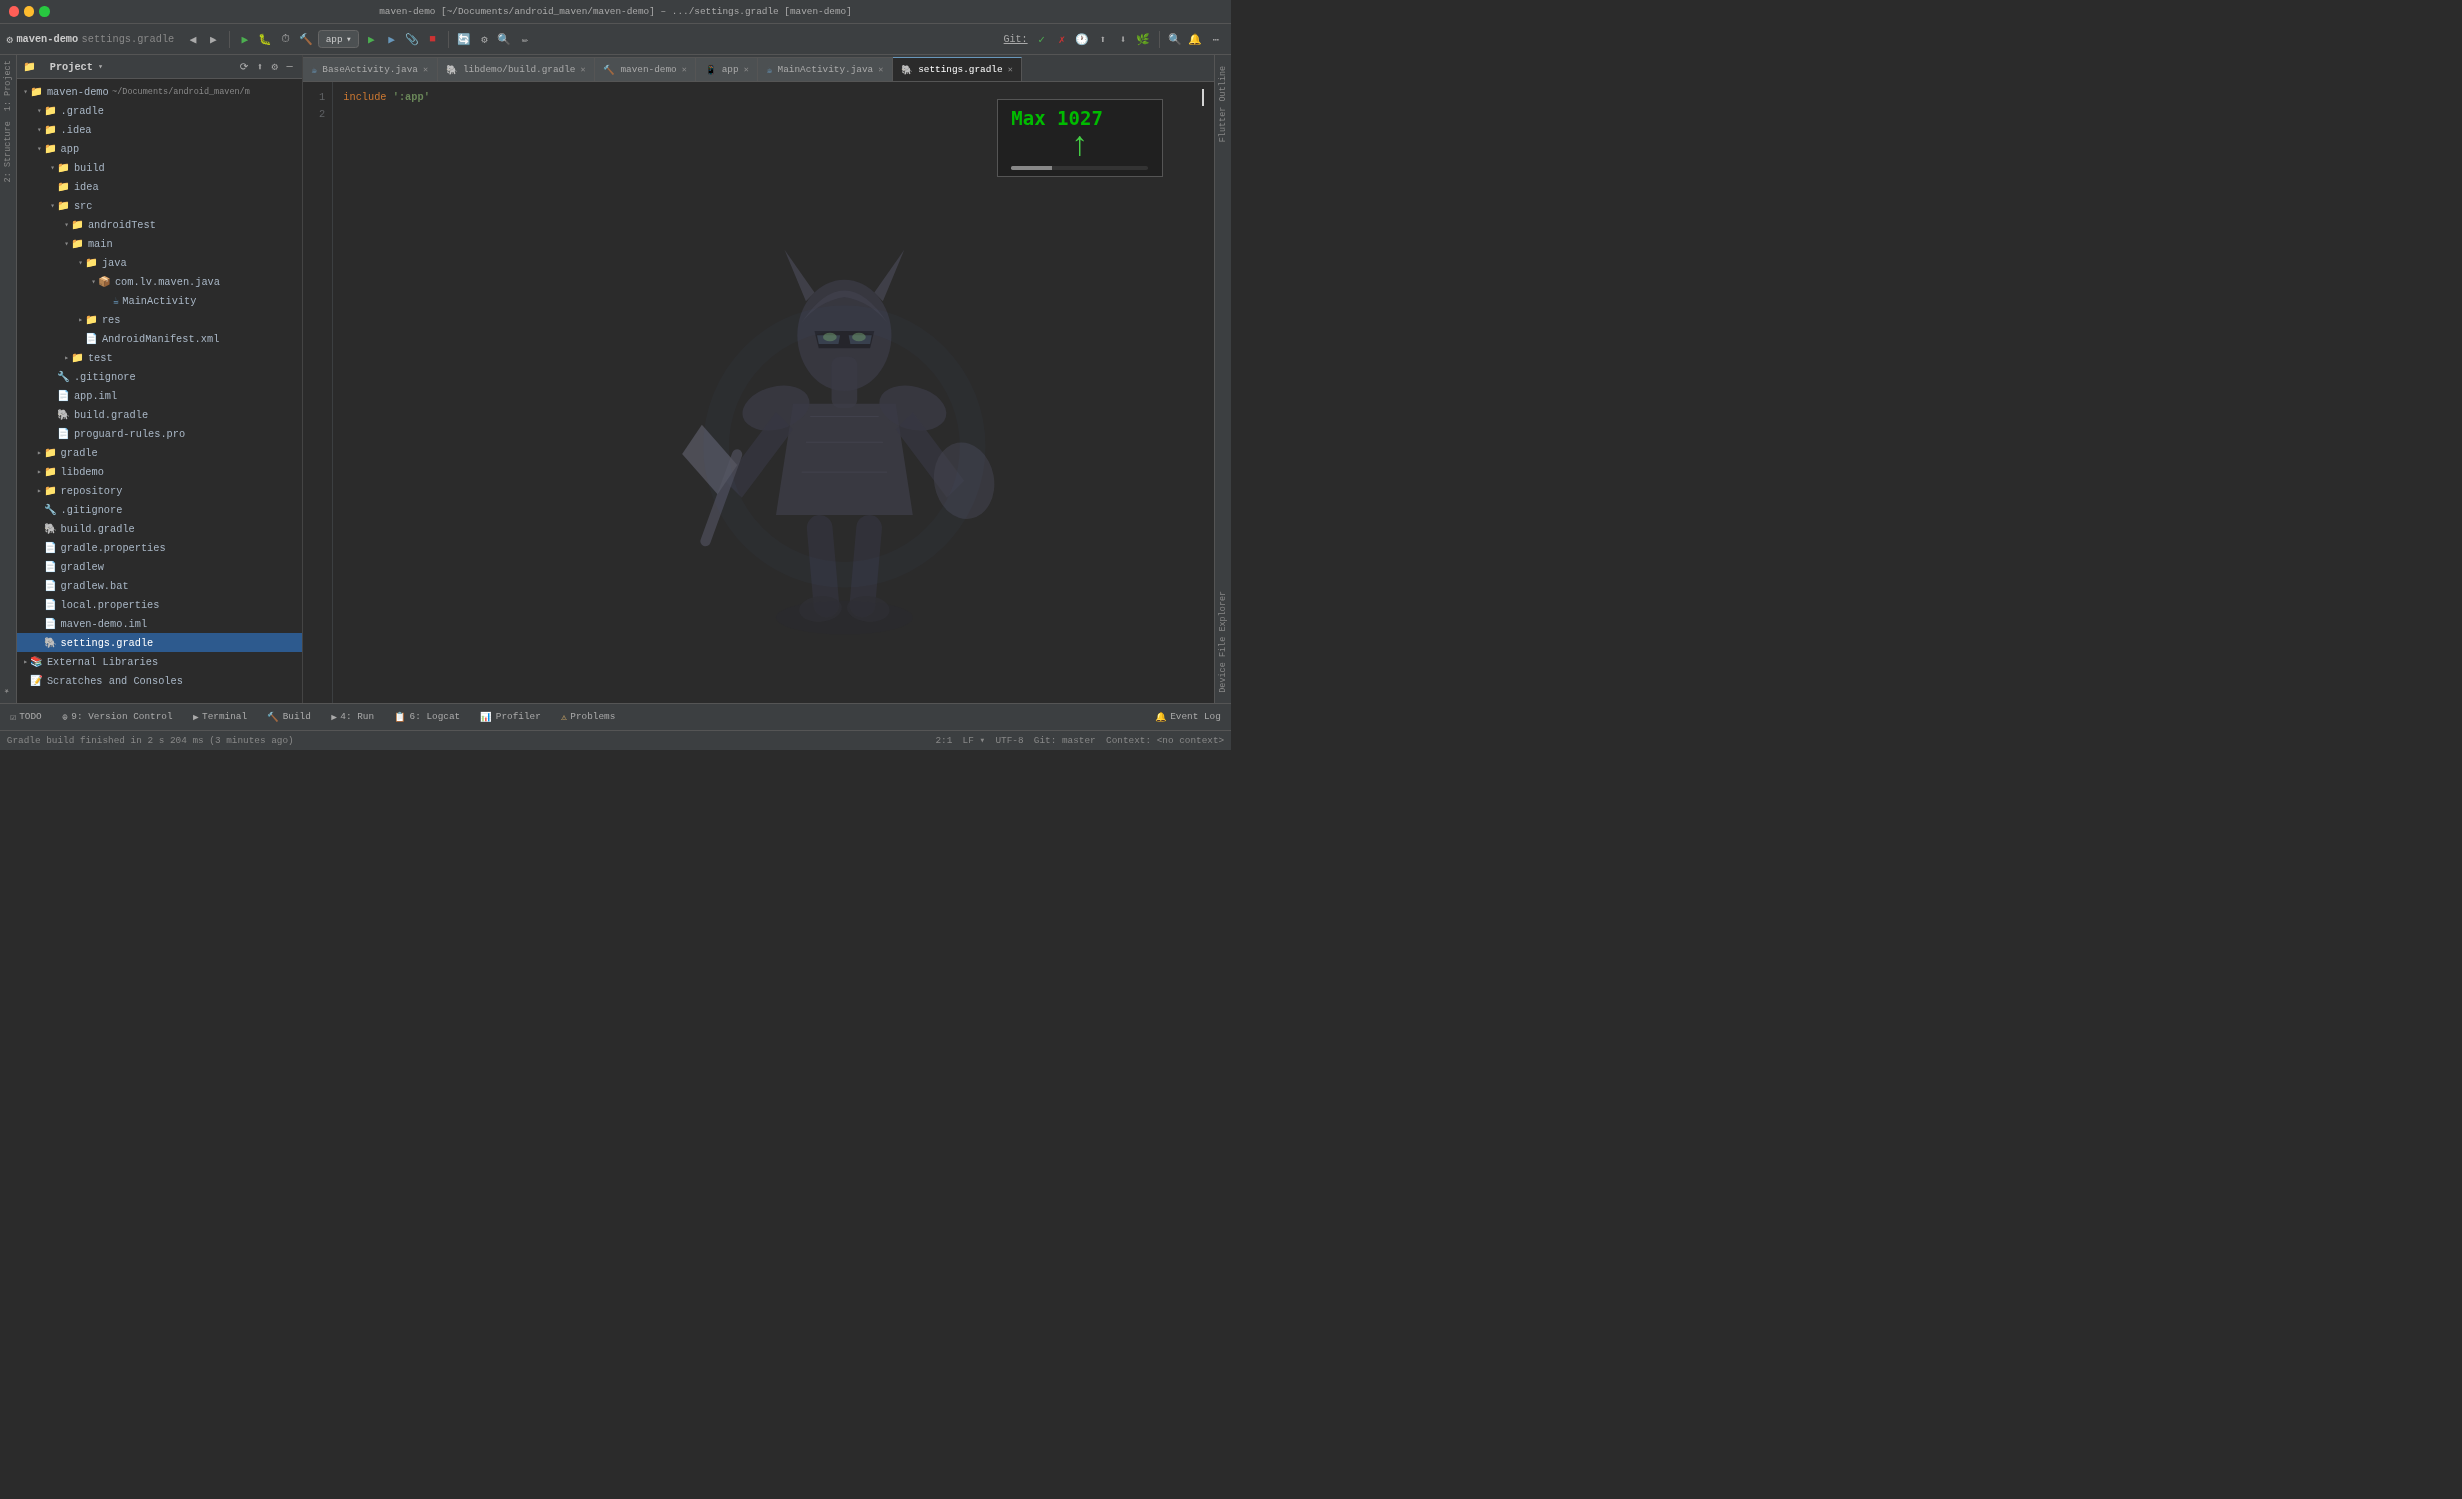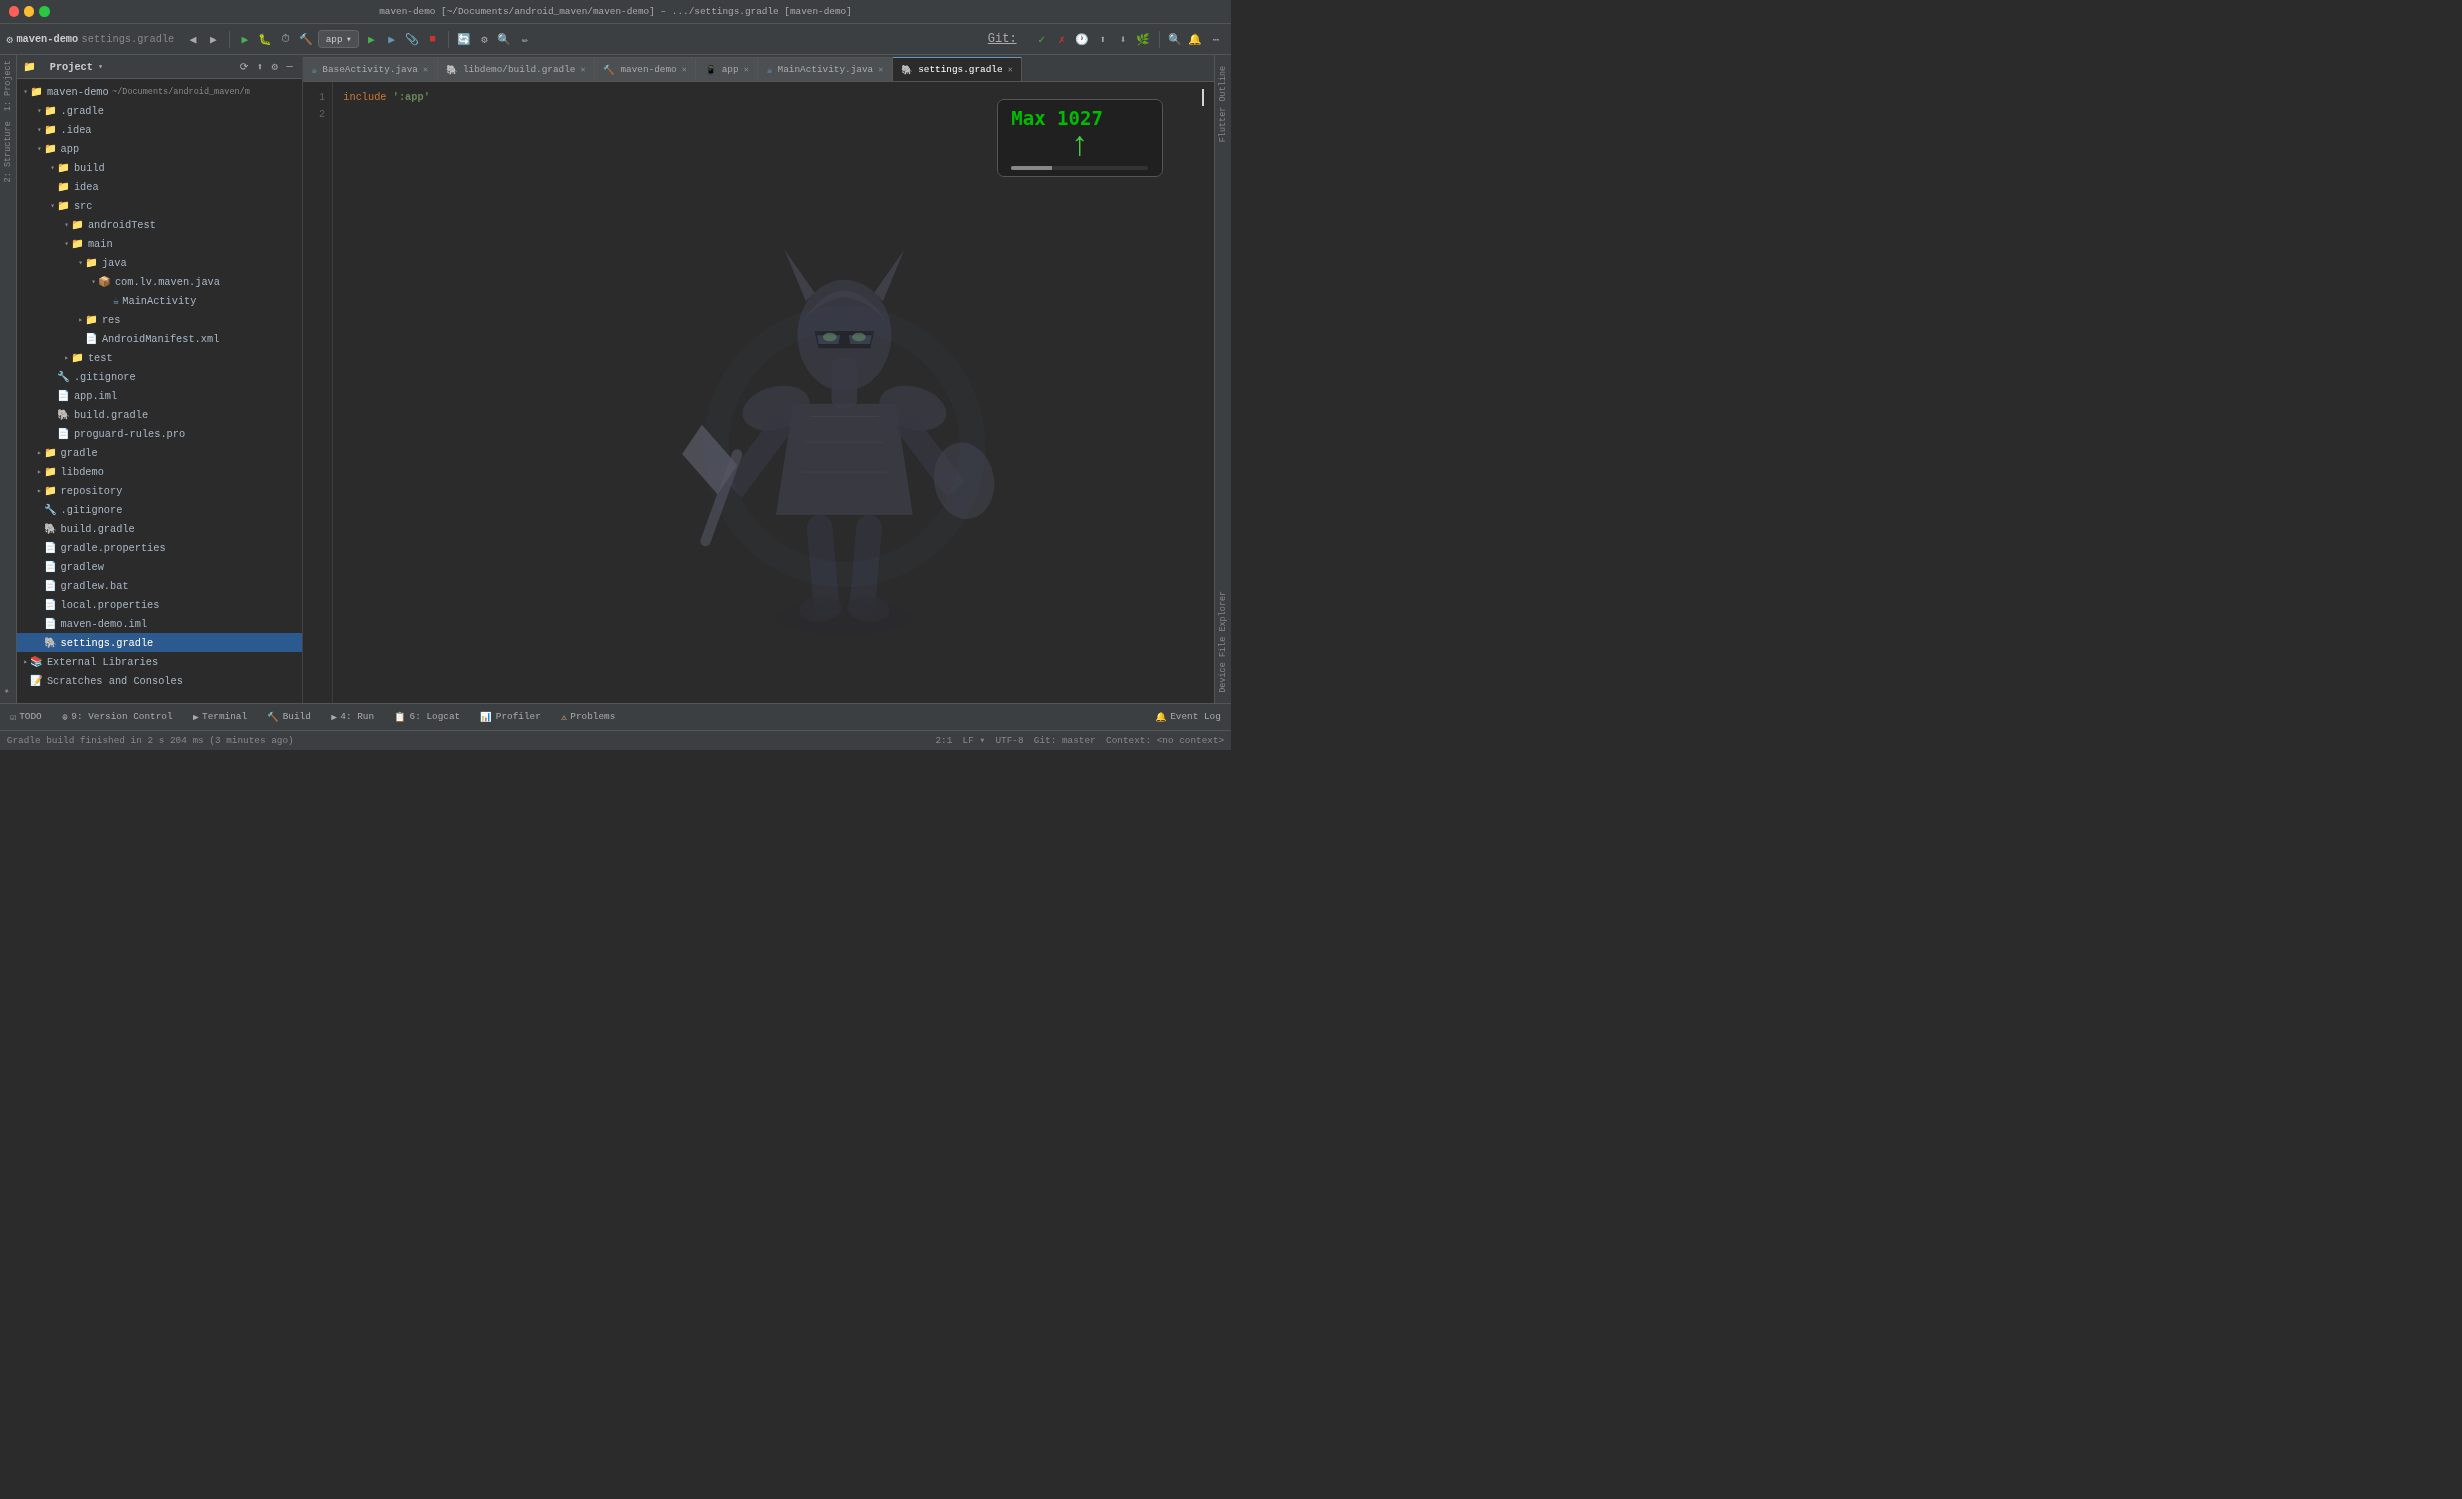--- a/index.html
+++ b/index.html
@@ -75,23 +75,23 @@
       gap: 3.4px;
     }
     .toolbar-spacer { flex: 1; }
     .toolbar-icon {
       width: 17px; height: 17px;
       display: flex; align-items: center; justify-content: center;
       color: #aaa; font-size: 11px; cursor: pointer;
       border-radius: 2.6px;
     }
     .git-label {
-      font-size: 12px;
+      font-size: 10px;
       color: #aaa;
-      margin-right: 13px;
+      margin-right: 2px;
       text-decoration: underline;
     }
 
     
     #main {
       display: flex;
       height: calc(750px - 24px - 31px - 27px - 20.5px);
     }
 
     
@@ -247,21 +247,21 @@
       opacity: 0.55;
     }
 
     
     #max-popup {
       position: absolute;
       top: 17px;
       right: 51px;
       background: rgba(30,30,30,0.85);
       border: 0.9px solid #555;
-      border-radius: 7px;
+      border-radius: 0;
       padding: 6.8px 13.7px;
       font-size: 24px;
       font-weight: bold;
       color: #00aa00;
       z-index: 10;
     }
     #max-popup .max-bar {
       width: 137px;
       height: 3.4px;
       background: #333;

